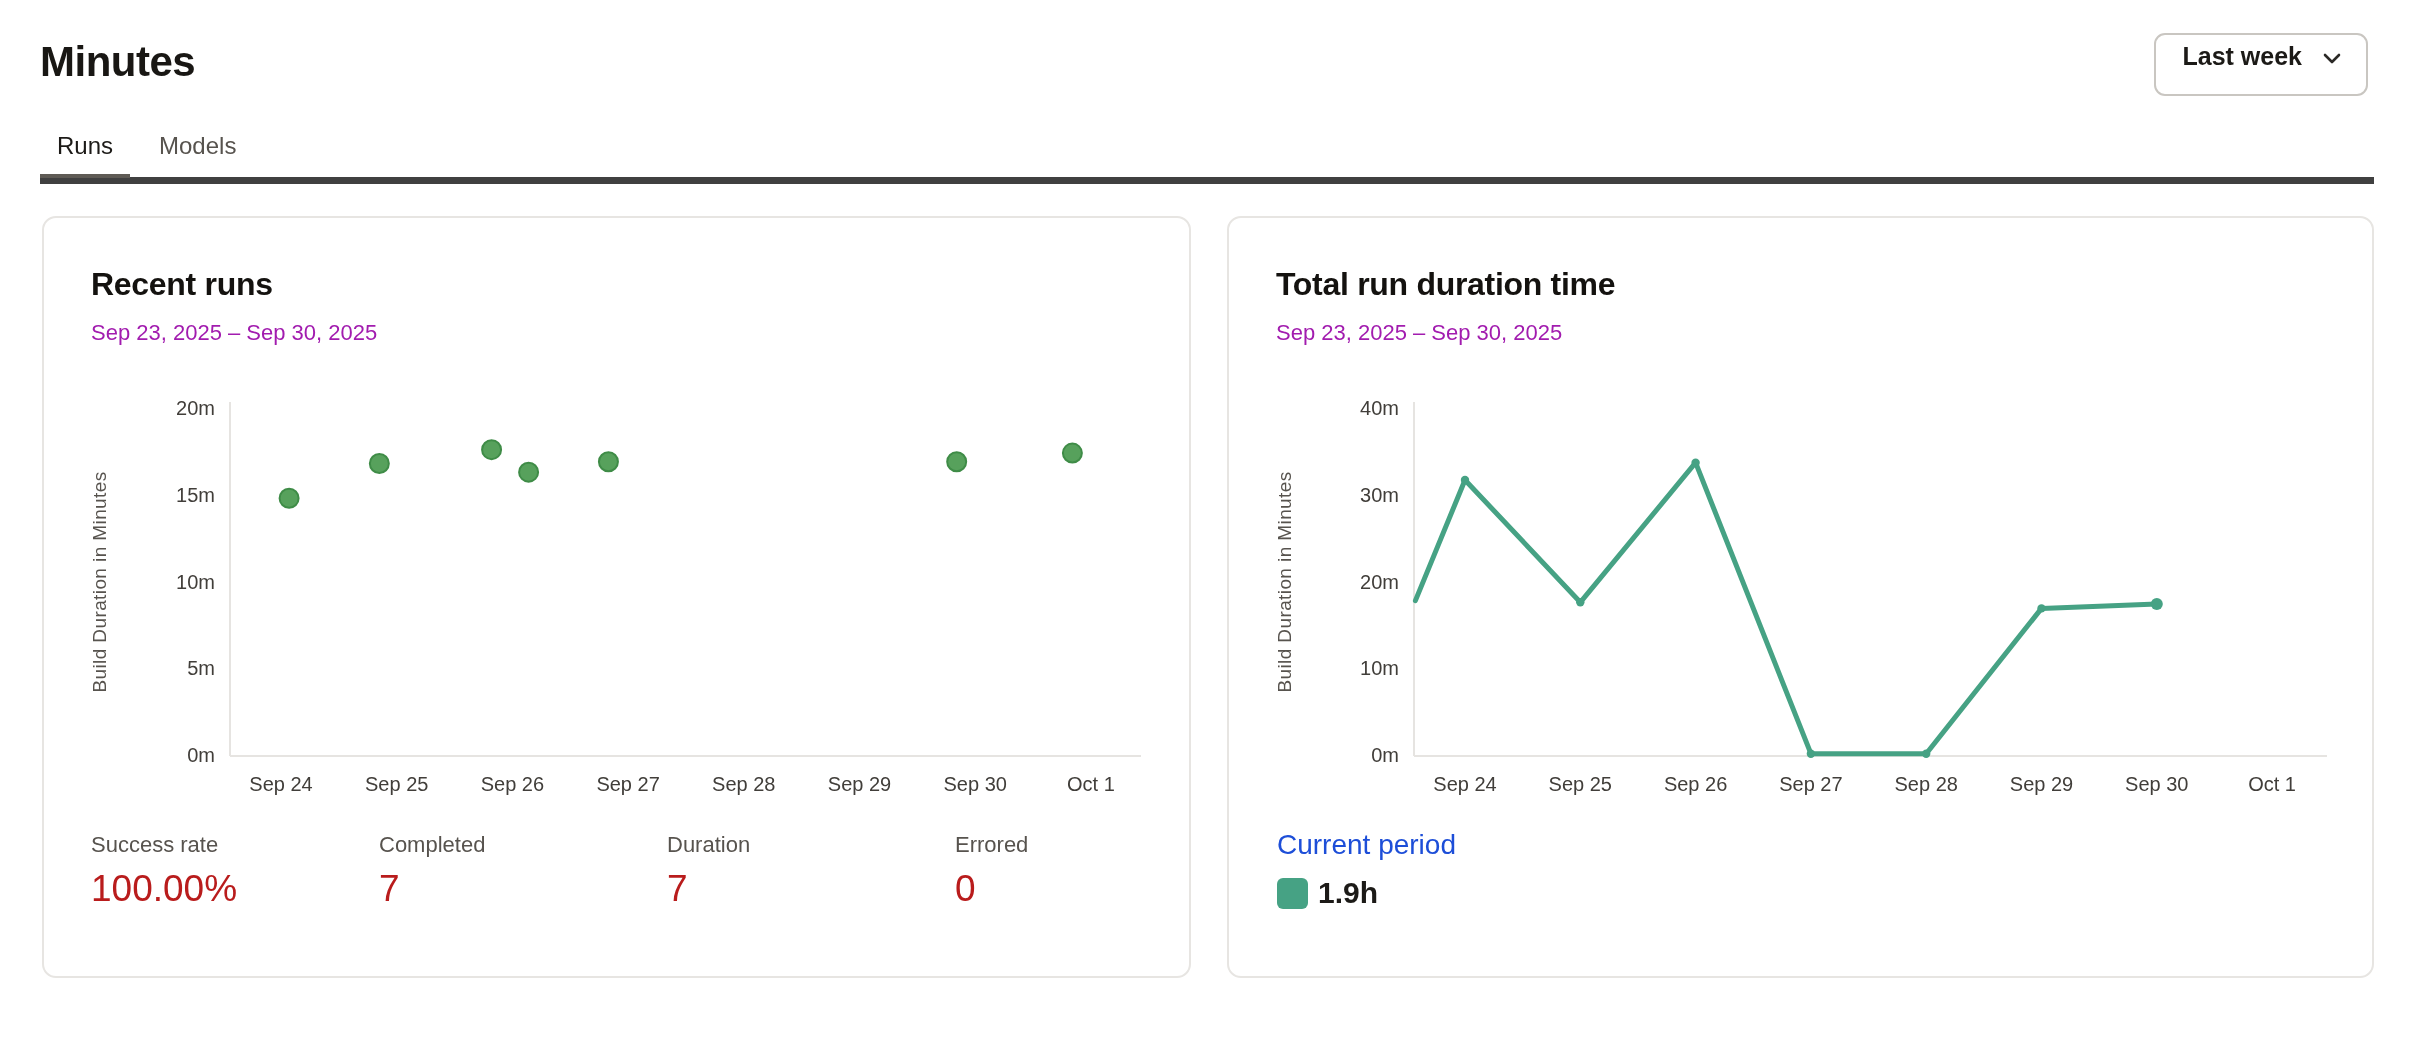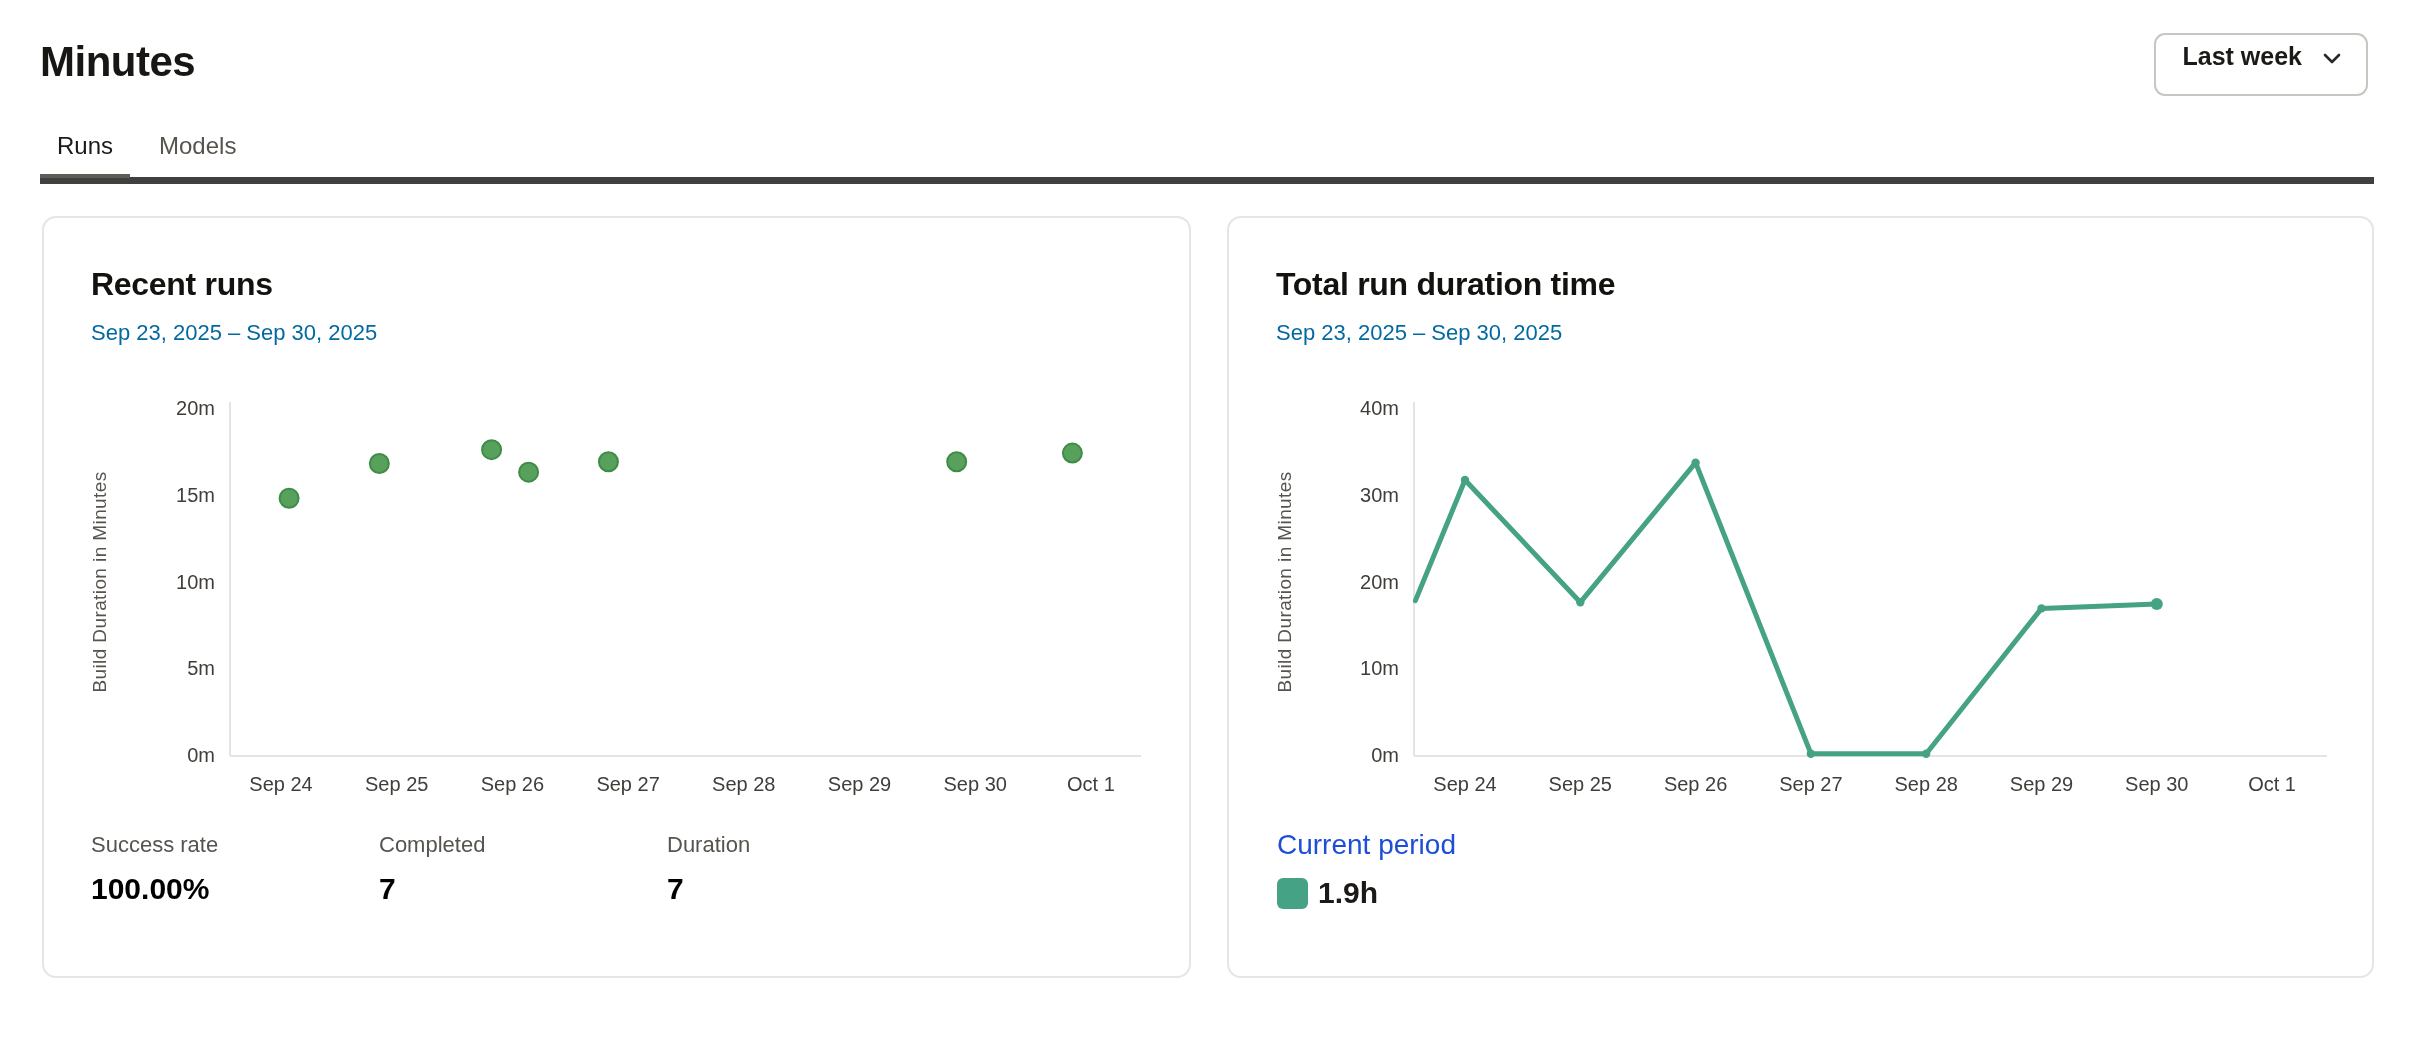--- a/index.html
+++ b/index.html
@@ -61,29 +61,29 @@
   .card.right { left: 1185px; width: 1147px; }
 
   .card-title {
     position: absolute; left: 47px; top: 48px;
     font-size: 32px; font-weight: 700; color: #14120f;
     letter-spacing: -0.3px;
     text-align: center;
   }
   .card-date {
     position: absolute; left: 47px; top: 102px;
-    font-size: 22px; color: #0369a1;
+    font-size: 22px; color: #a21caf;
   }
   svg.chart { position: absolute; left: 0; top: 164px; display: block; }
 
   
   .stats { position: absolute; left: 47px; top: 614px; display: flex; }
   .stat { width: 288px; }
   .stat .stat-label { font-size: 22px; color: #57534e; line-height: 26px; }
-  .stat .stat-value { margin-top: 14px; font-size: 30px; font-weight: 700; color: #000000; line-height: 34px; }
+  .stat .stat-value { margin-top: 14px; font-size: 37px; font-weight: 400; color: #b91c1c; line-height: 34px; }
 
   
   .legend { position: absolute; left: 48px; top: 614px; }
   .legend-label { font-size: 28px; color: #1d4ed8; line-height: 26px; }
   .legend-row { margin-top: 18px; display: flex; align-items: center; gap: 10px; }
   .legend-swatch { width: 31px; height: 31px; border-radius: 6px; background: #46a284; }
   .legend-value { font-size: 30px; font-weight: 700; color: #1c1a17; }
 </style>
 </head>
 <body>
@@ -141,20 +141,24 @@
           <div class="stat-label">Success rate</div>
           <div class="stat-value">100.00%</div>
         </div>
         <div class="stat">
           <div class="stat-label">Completed</div>
           <div class="stat-value">7</div>
         </div>
         <div class="stat">
           <div class="stat-label">Duration</div>
           <div class="stat-value">7</div>
+        </div>
+        <div class="stat">
+          <div class="stat-label">Errored</div>
+          <div class="stat-value">0</div>
         </div>
       </div>
     </section>
 
     <section class="card right">
       <h2 class="card-title">Total run duration time</h2>
       <div class="card-date">Sep 23, 2025 – Sep 30, 2025</div>
       <svg class="chart" width="1147" height="432" viewBox="0 0 1147 432">
           <line x1="185" y1="20" x2="185" y2="374" stroke="#e6e4e1" stroke-width="2"></line>
           <line x1="185" y1="374" x2="1098" y2="374" stroke="#e6e4e1" stroke-width="2"></line>

